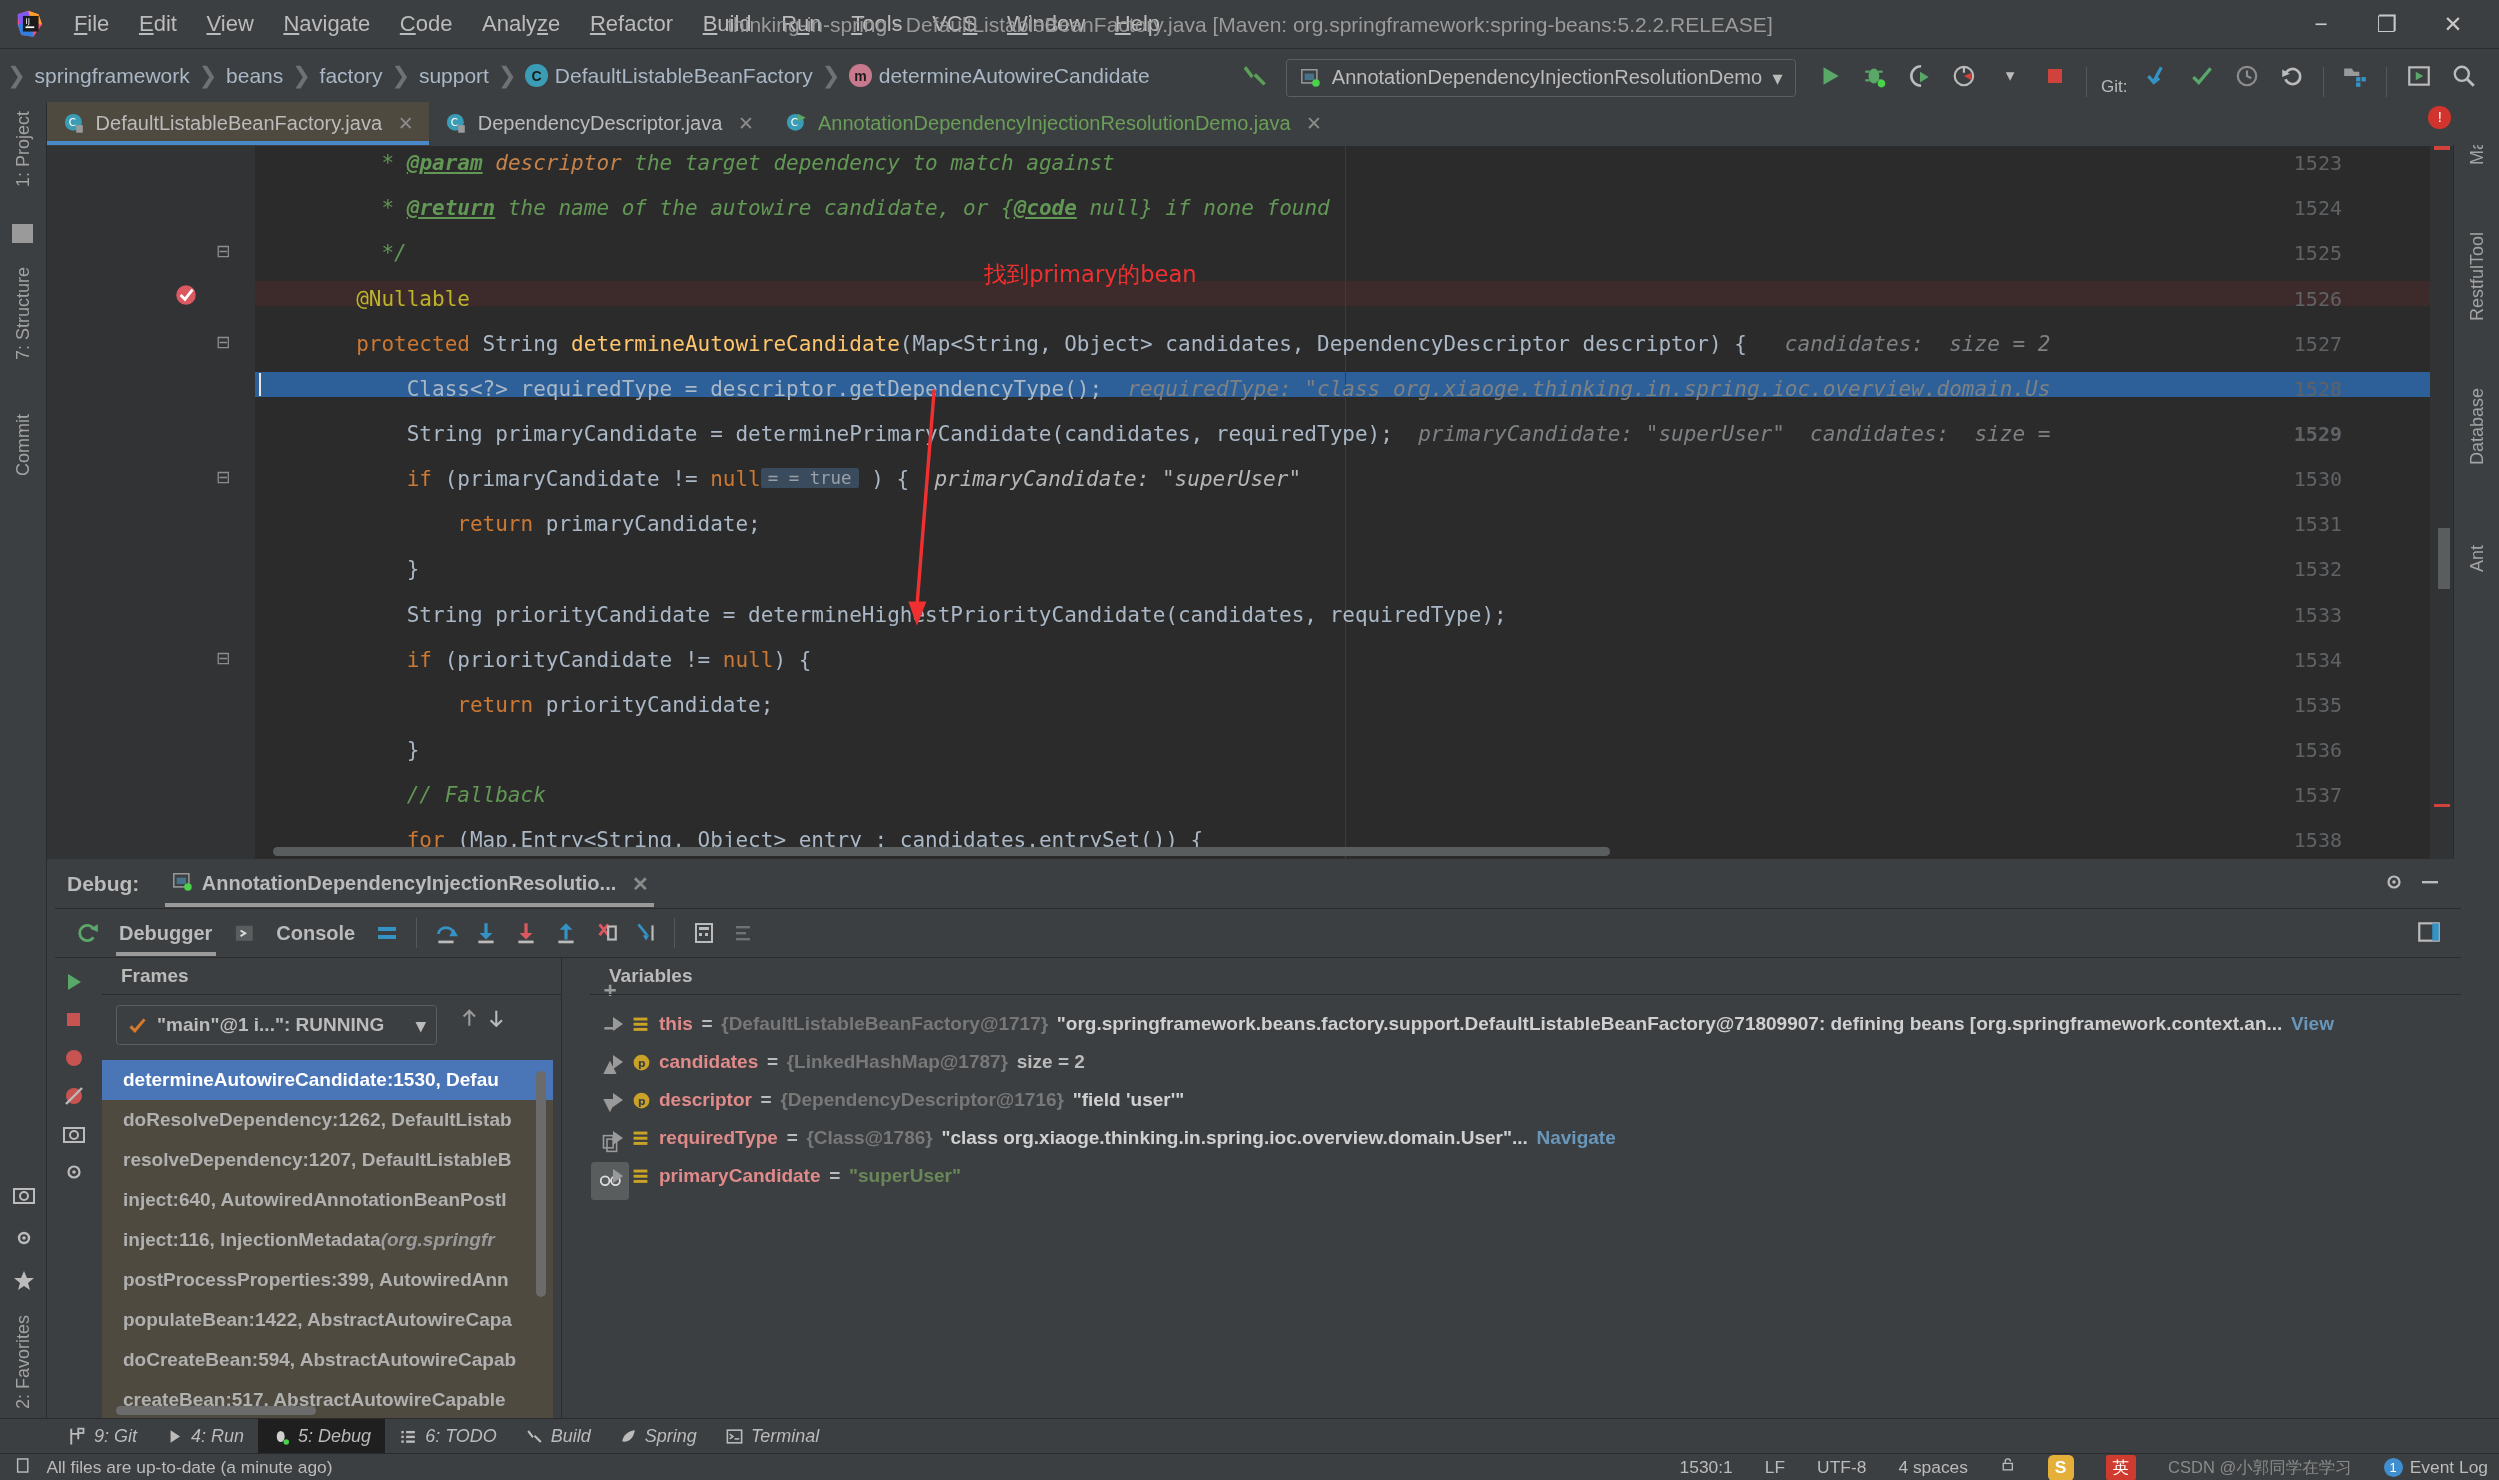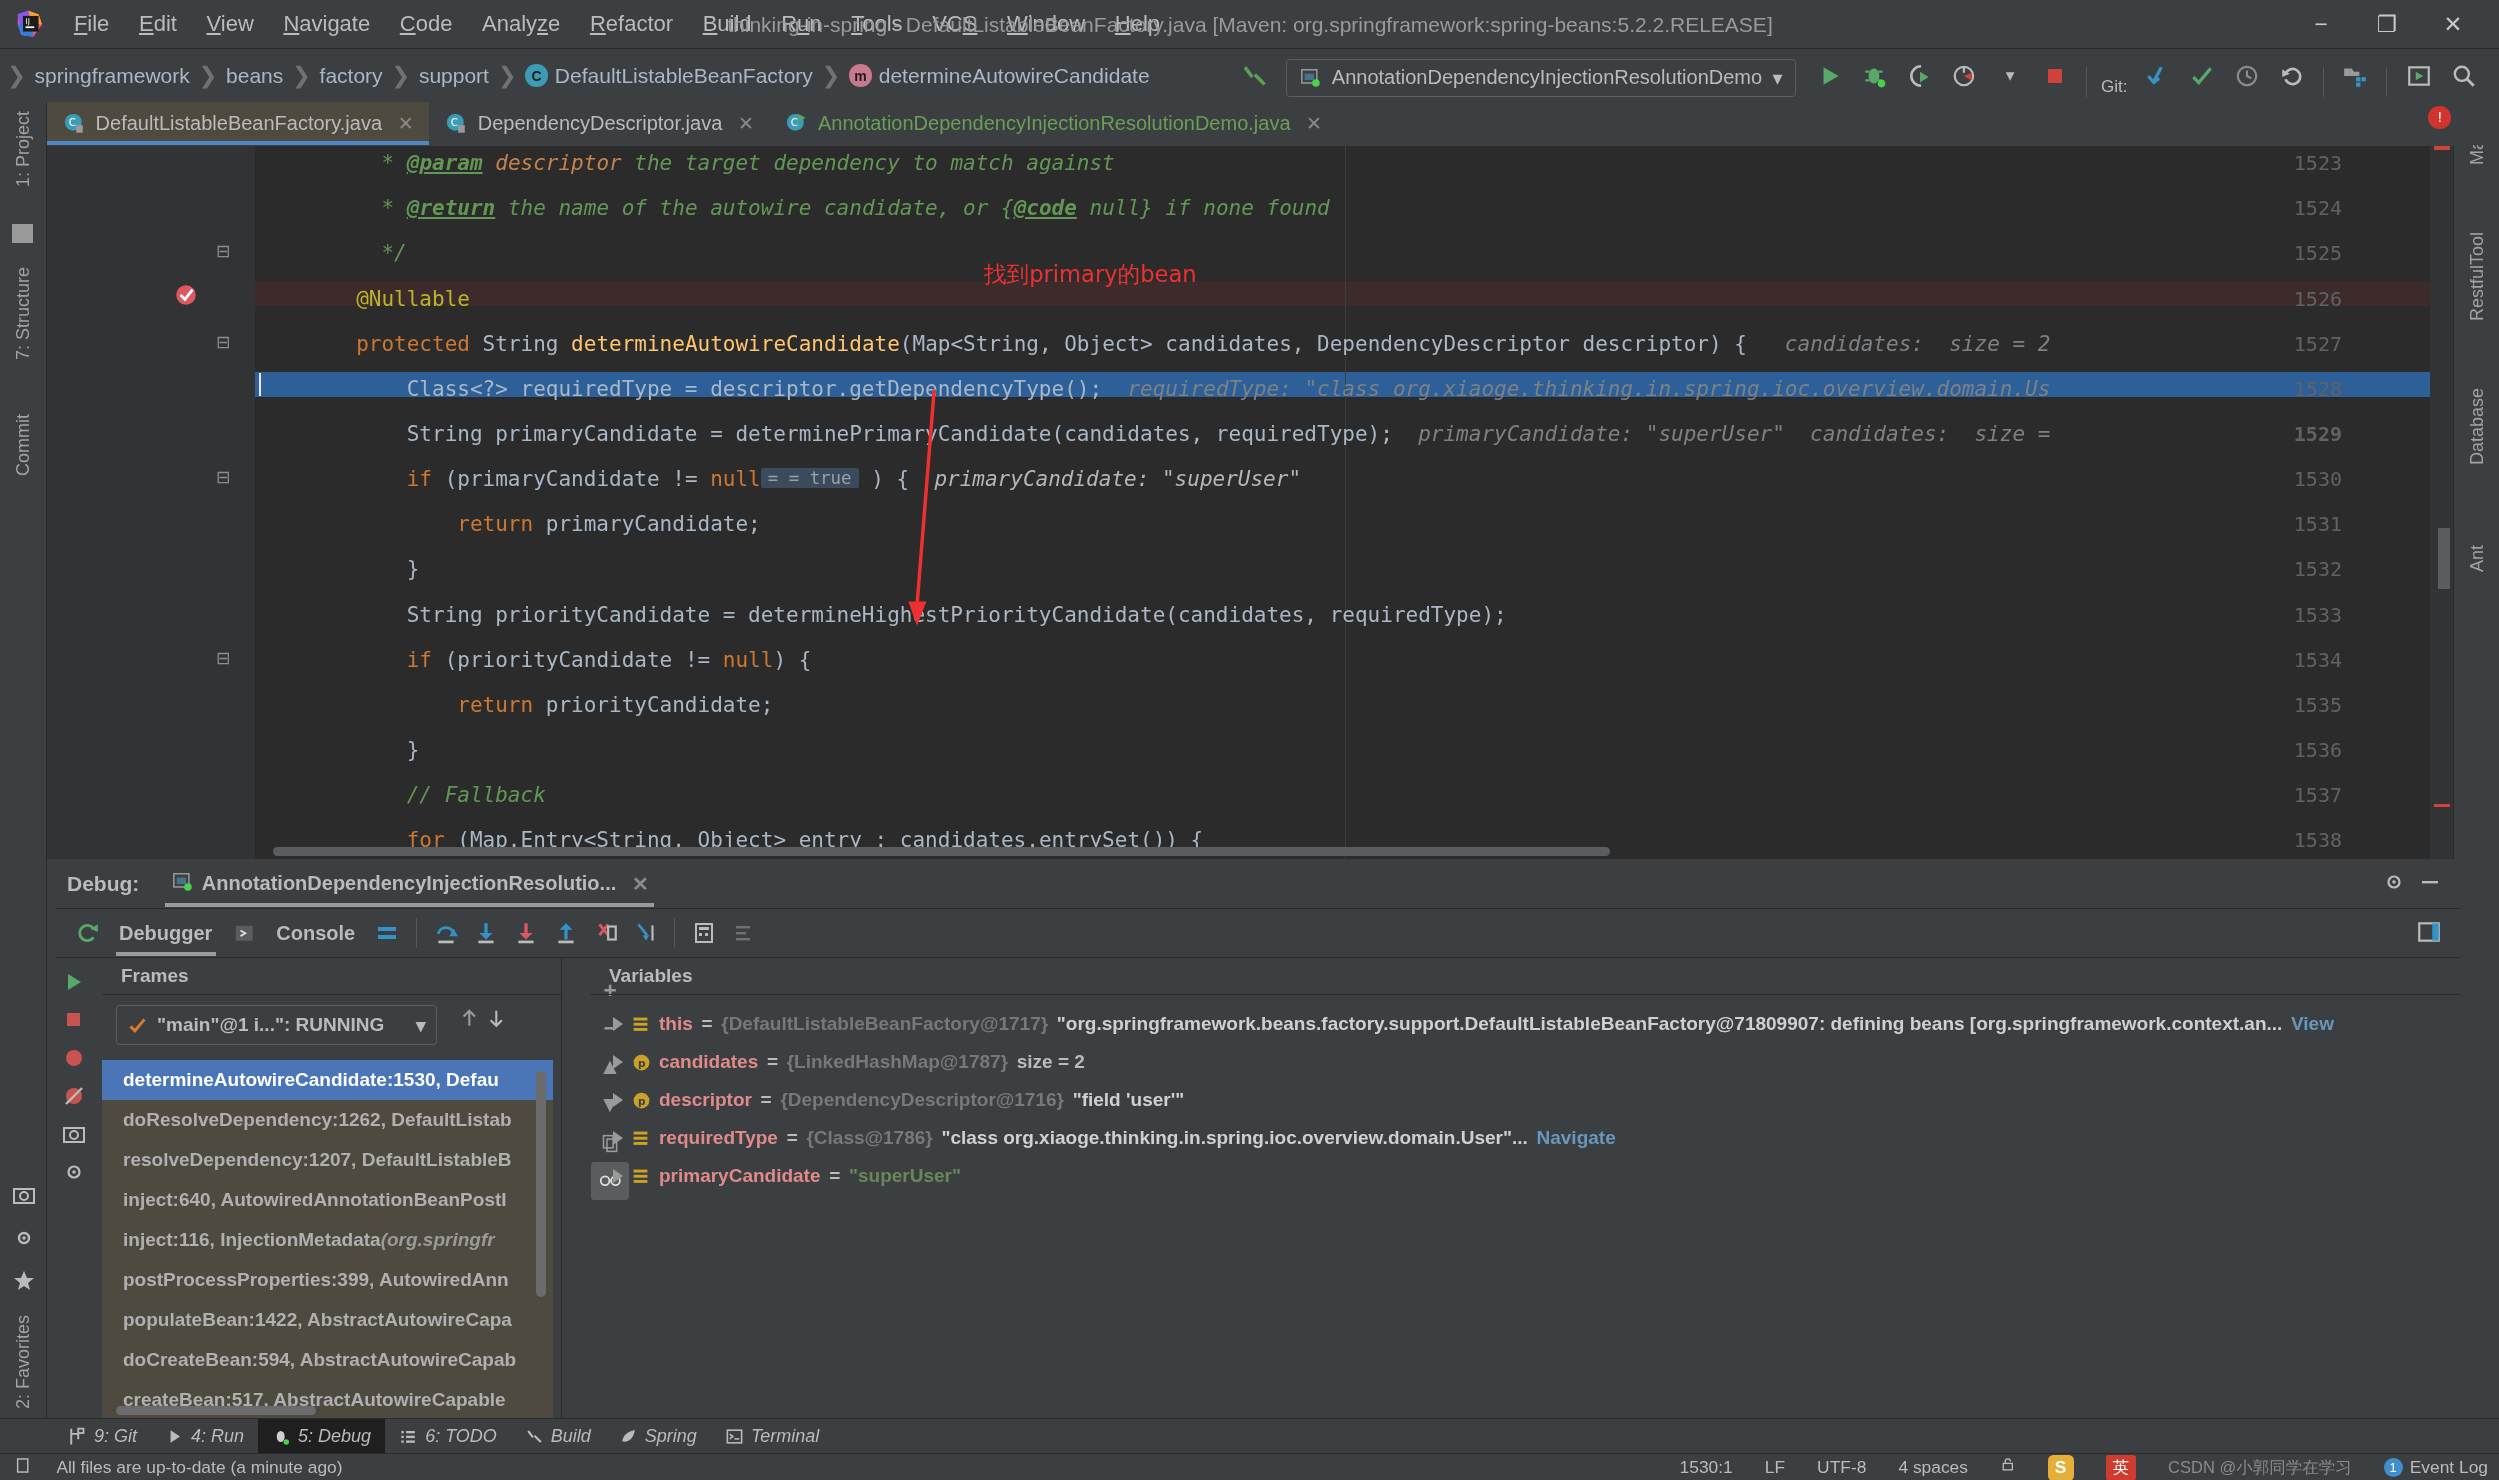--- a/index.html
+++ b/index.html
@@ -200,21 +200,21 @@
     position: absolute; left: 0; top: 1418px; width: 2500px; height: 35px;
     background: #3c3f41; display: flex; align-items: center; border-top: 0.9px solid #2b2b2b;
   }
   .bb-item { display: flex; align-items: center; gap: 7px; color: #bbbbbb; font-size: 18px;
              padding: 0 14px; height: 35px; white-space: nowrap; font-style: italic; }
   .bb-item.active { background: #1f1f1f; }
   .statusbar {
     position: absolute; left: 0; top: 1453px; width: 2500px; height: 28px;
     background: #3c3f41; display: flex; align-items: center; border-top: 0.9px solid #2b2b2b;
   }
-  .sb-left { display: flex; align-items: center; gap: 25px; color: #bbbbbb; font-size: 17.4px; padding-left: 14px; }
+  .sb-left { display: flex; align-items: center; gap: 15px; color: #bbbbbb; font-size: 17.4px; padding-left: 14px; }
   .sb-right { margin-left: auto; display: flex; align-items: center; gap: 32px;
               color: #bbbbbb; font-size: 17.4px; padding-right: 12px; }
   .ime-badge { background:#d03b2f; color:#fff; font-size:16.5px; padding:1.7px 7px; border-radius:2.6px; }
   .ime-s { width:26px;height:26px;border-radius:5.2px;background:#e5b03a;color:#fff;
            display:flex;align-items:center;justify-content:center;font-size:17.4px;font-weight:bold;}
   .evt-badge { display:flex; align-items:center; gap:7px; color:#bbbbbb; font-size:17.4px; }
   .evt-dot { width:19px;height:19px;border-radius:50%;background:#3f8fd0;color:#fff;
              display:flex;align-items:center;justify-content:center;font-size:13px;}
   .err-chip { position:absolute; right:49px; top:106px; width:22.6px; height:22.6px; border-radius:50%;
               background:#d0342c; color:#fff; font-size:14.8px; display:flex; align-items:center; justify-content:center;}

